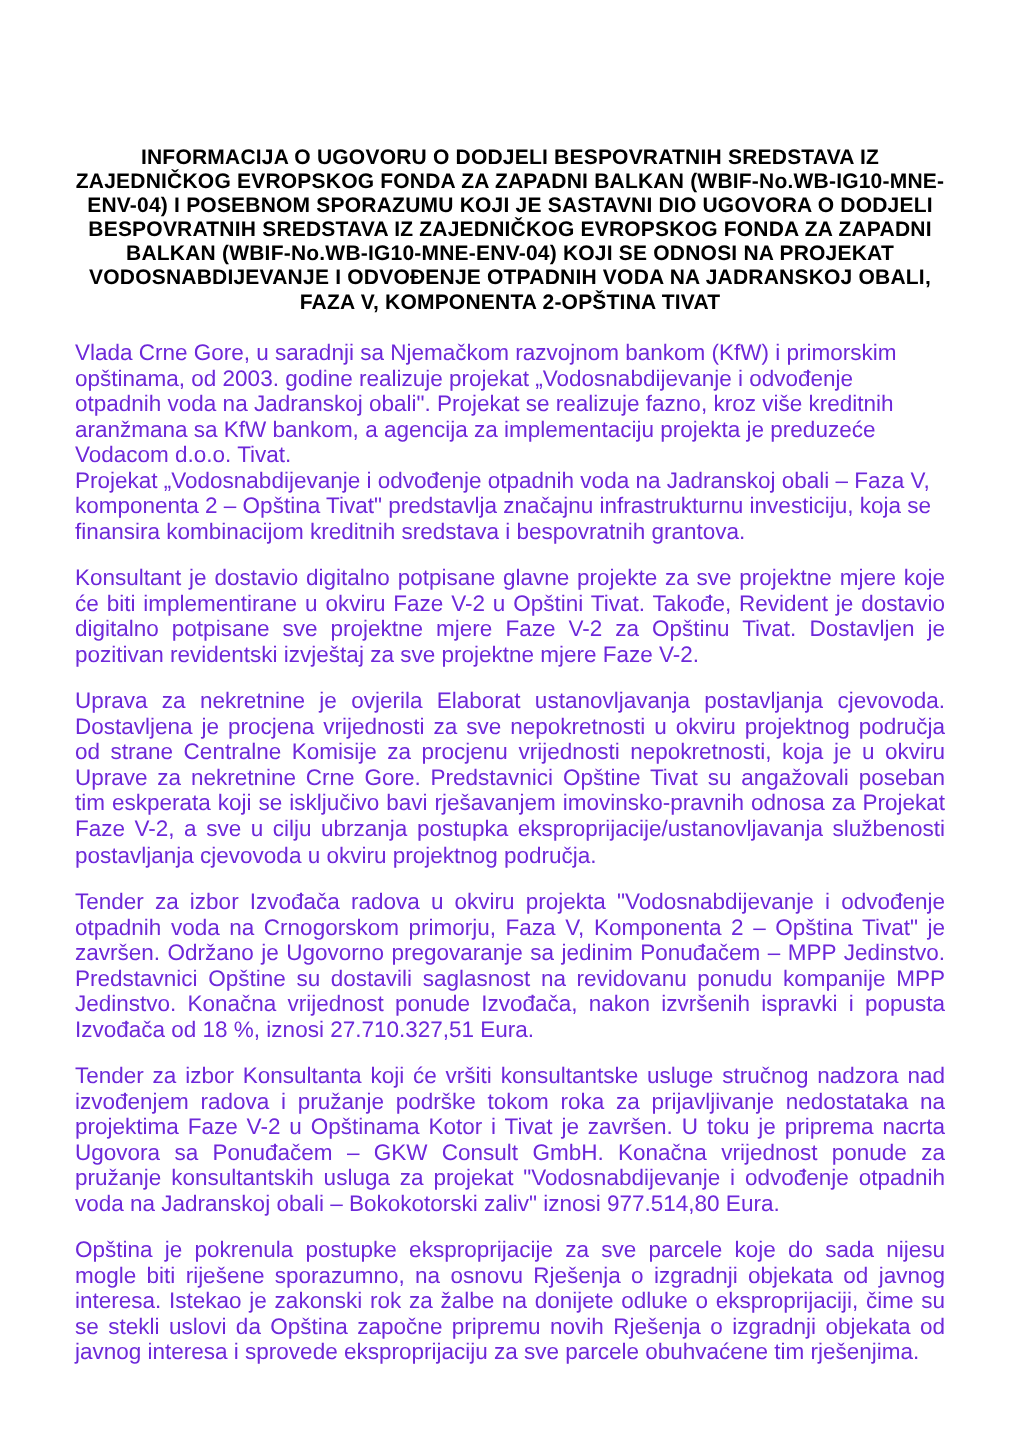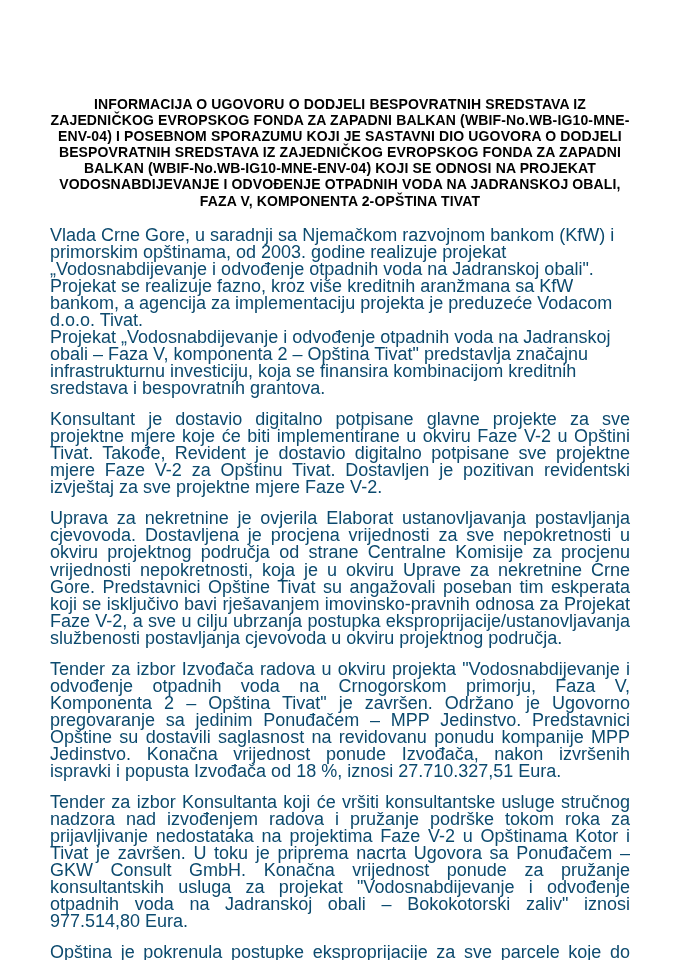--- a/index.html
+++ b/index.html
@@ -29,26 +29,26 @@
   #doc-title {
     font-size: 14px;
     font-weight: bold;
     line-height: 16.1px;
     letter-spacing: 0.01em;
     text-align: center;
     margin: 0 0 18px 0;
     color: #000000;
   }
   .para {
-    font-size: 18px;
+    font-size: 15px;
     line-height: 17.05px;
     margin: 0 0 14px 0;
     text-align: justify;
     text-justify: inter-word;
-    color: #0c4a6e;
+    color: #6d28d9;
   }
   .para.ragged {
     text-align: left;
   }
   .para:last-child {
     margin-bottom: 12px;
   }
 </style>
 </head>
 <body>

